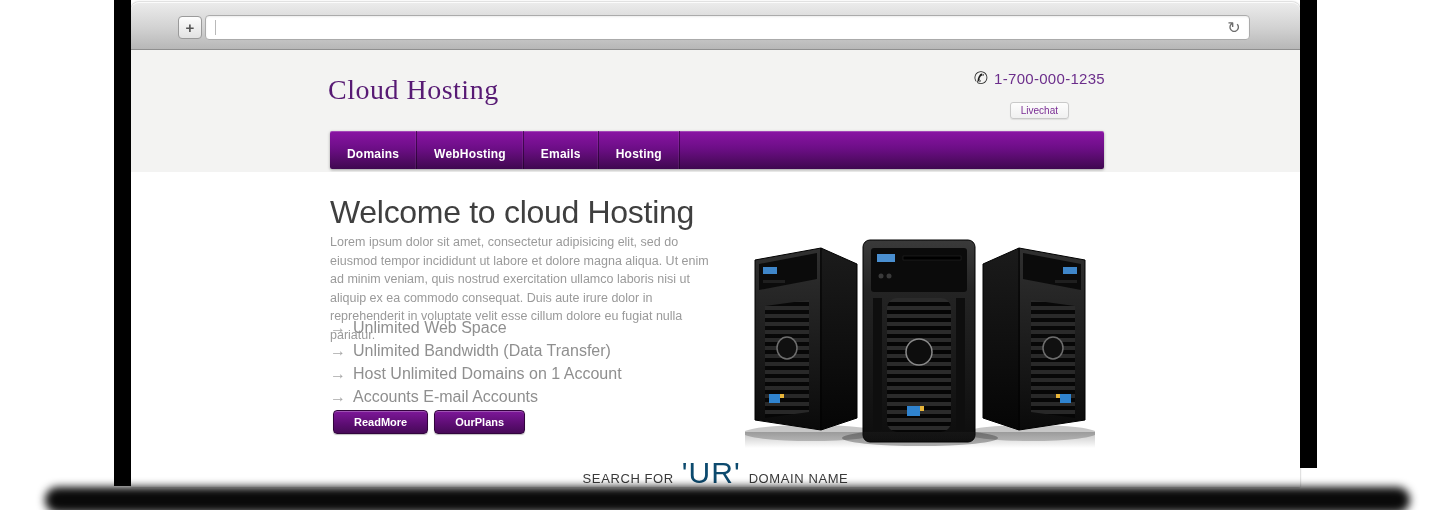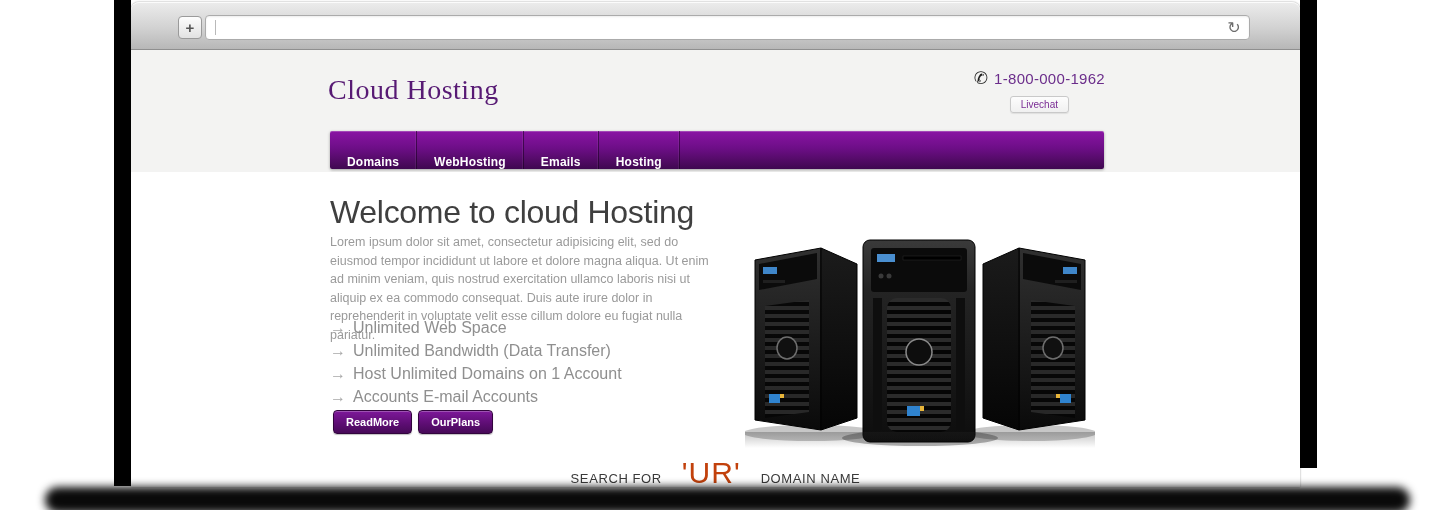--- a/index.html
+++ b/index.html
@@ -43,56 +43,56 @@
   .site-header { position:absolute; left:0; top:0; width:100%; height:122px;
                  background:#f3f3f2; }
   .logo { position:absolute; left:197px; top:24px;
           font-family:"Liberation Serif","DejaVu Serif",serif;
           font-size:28px; color:#571a74; letter-spacing:.5px; }
   .contact { position:absolute; right:195px; top:20px; display:flex;
              flex-direction:column; align-items:center; }
   .phone-line { display:flex; align-items:center; gap:6px; }
   .phone-icon { font-size:17px; color:#1e1e1e; line-height:1; }
   .phone-number { font-size:15px; color:#6b2d8b; letter-spacing:.3px; }
-  .livechat-btn { margin-top:9px; font-size:10px; color:#7a2c94;
+  .livechat-btn { margin-top:15px; font-size:10px; color:#7a2c94;
                   background:linear-gradient(#fdfdfd,#f0f0f0);
                   border:1px solid #c9c9c9; border-radius:3px;
                   padding:2px 10px; cursor:pointer;
                   box-shadow:0 1px 1px rgba(0,0,0,.08); }
 
   .navbar { position:absolute; left:199px; top:81px; width:774px; height:38px;
             display:flex; border-radius:2px;
             background:linear-gradient(#8a14a4,#6d0e87 45%,#4c0a5e 85%,#3f0850);
             box-shadow:0 1px 3px rgba(0,0,0,.35), inset 0 1px 0 rgba(255,255,255,.22); }
-  .nav-item { padding:12px 17px; line-height:38px; color:#fff; font-size:12px;
+  .nav-item { padding:4px 17px; line-height:38px; color:#fff; font-size:12px;
               font-weight:bold; letter-spacing:.2px; cursor:pointer;
               border-right:1px solid rgba(20,0,28,.55);
               box-shadow:inset -1px 0 0 rgba(255,255,255,.07); }
 
   .main-area { position:absolute; left:0; top:122px; width:100%; bottom:0; background:#fff; }
 
   .hero-title { position:absolute; left:199px; top:22px; font-size:32px;
                 font-weight:400; color:#3f3f3f; letter-spacing:-0.3px; }
   .hero-text { position:absolute; left:199px; top:61px; width:394px;
                font-size:12.5px; line-height:18.5px; color:#9a9a9a; }
   .features { position:absolute; left:199px; top:144px; list-style:none; }
   .feature-item { height:23px; line-height:23px; font-size:16px; color:#8f8f8f; }
   .feature-arrow { color:#a8a8a8; margin-right:7px; }
   .cta-row { position:absolute; left:202px; top:238px; display:flex; gap:6px; }
   .cta-btn { border:1px solid #32043d; border-radius:4px; color:#fff;
-             font-size:11px; font-weight:bold; padding:5px 12px; cursor:pointer;
+             font-size:11px; font-weight:bold; padding:5px 20px; cursor:pointer;
              background:linear-gradient(#7e189a,#5c0d72 60%,#470a58);
              box-shadow:inset 0 1px 0 rgba(255,255,255,.25), 0 1px 1px rgba(0,0,0,.25); }
 
   .servers { position:absolute; left:614px; top:64px; width:350px; height:212px; }
 
   .search-banner { position:absolute; left:0; top:284px; width:100%;
-                   display:flex; justify-content:center; align-items:baseline; gap:20px; }
+                   display:flex; justify-content:center; align-items:baseline; gap:8px; }
   .search-small { font-size:13px; color:#3a3a3a; letter-spacing:.6px; }
-  .search-big { font-size:30px; color:#c2410c; font-weight:400; letter-spacing:1px; }
+  .search-big { font-size:30px; color:#0c4a6e; font-weight:400; letter-spacing:1px; }
 </style>
 </head>
 <body>
 
 <div class="stage">
 
   <div class="bezel bezel-left"></div>
   <div class="bezel bezel-right"></div>
 
   <div class="browser-window">
@@ -110,21 +110,21 @@
       </div>
     </div>
 
     <div class="page">
 
       <div class="site-header">
         <div class="logo">Cloud Hosting</div>
         <div class="contact">
           <div class="phone-line">
             <span class="phone-icon">✆</span>
-            <span class="phone-number">1-800-000-1962</span>
+            <span class="phone-number">1-700-000-1235</span>
           </div>
           <button class="livechat-btn">Livechat</button>
         </div>
 
         <nav class="navbar">
           <div class="nav-item">Domains</div>
           <div class="nav-item">WebHosting</div>
           <div class="nav-item">Emails</div>
           <div class="nav-item">Hosting</div>
         </nav>

